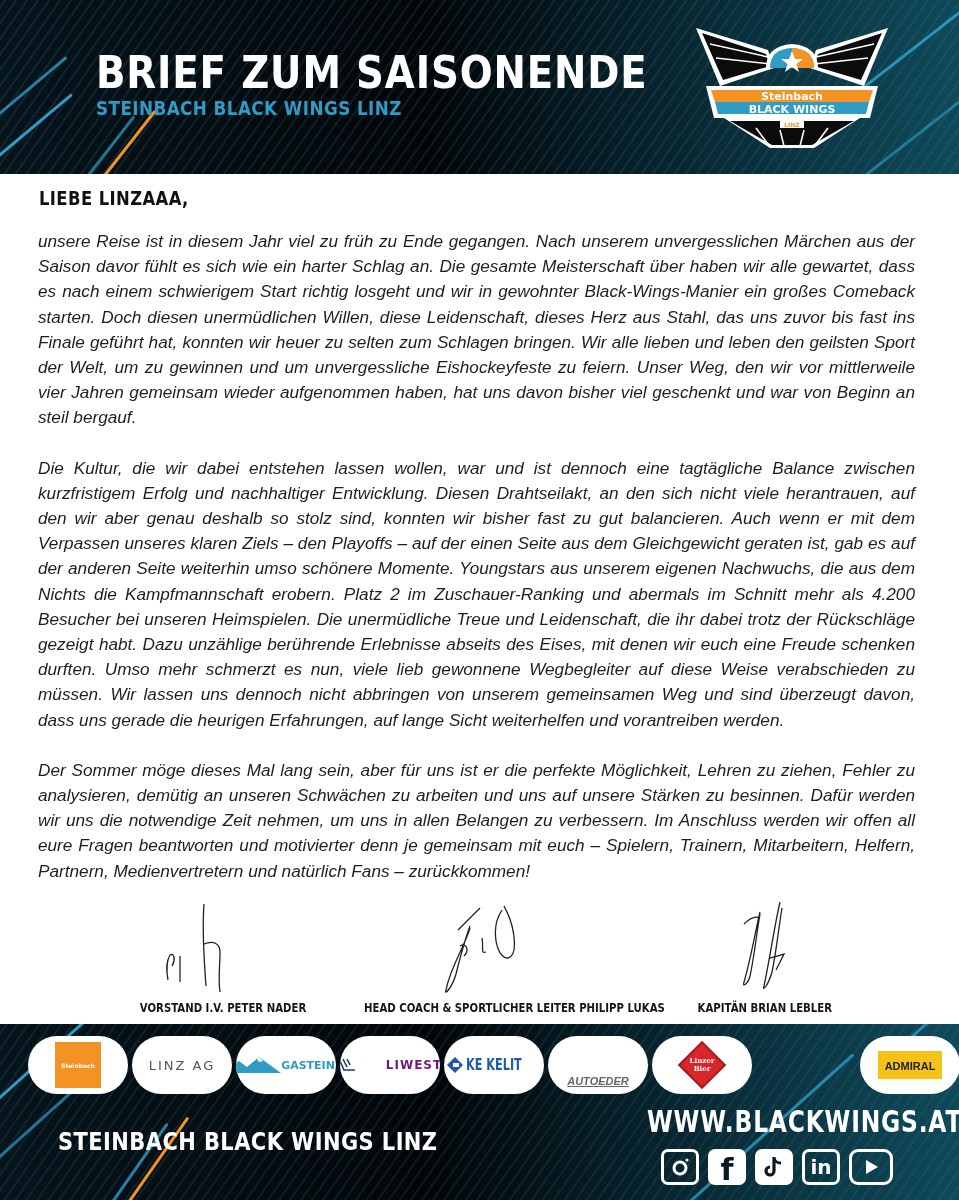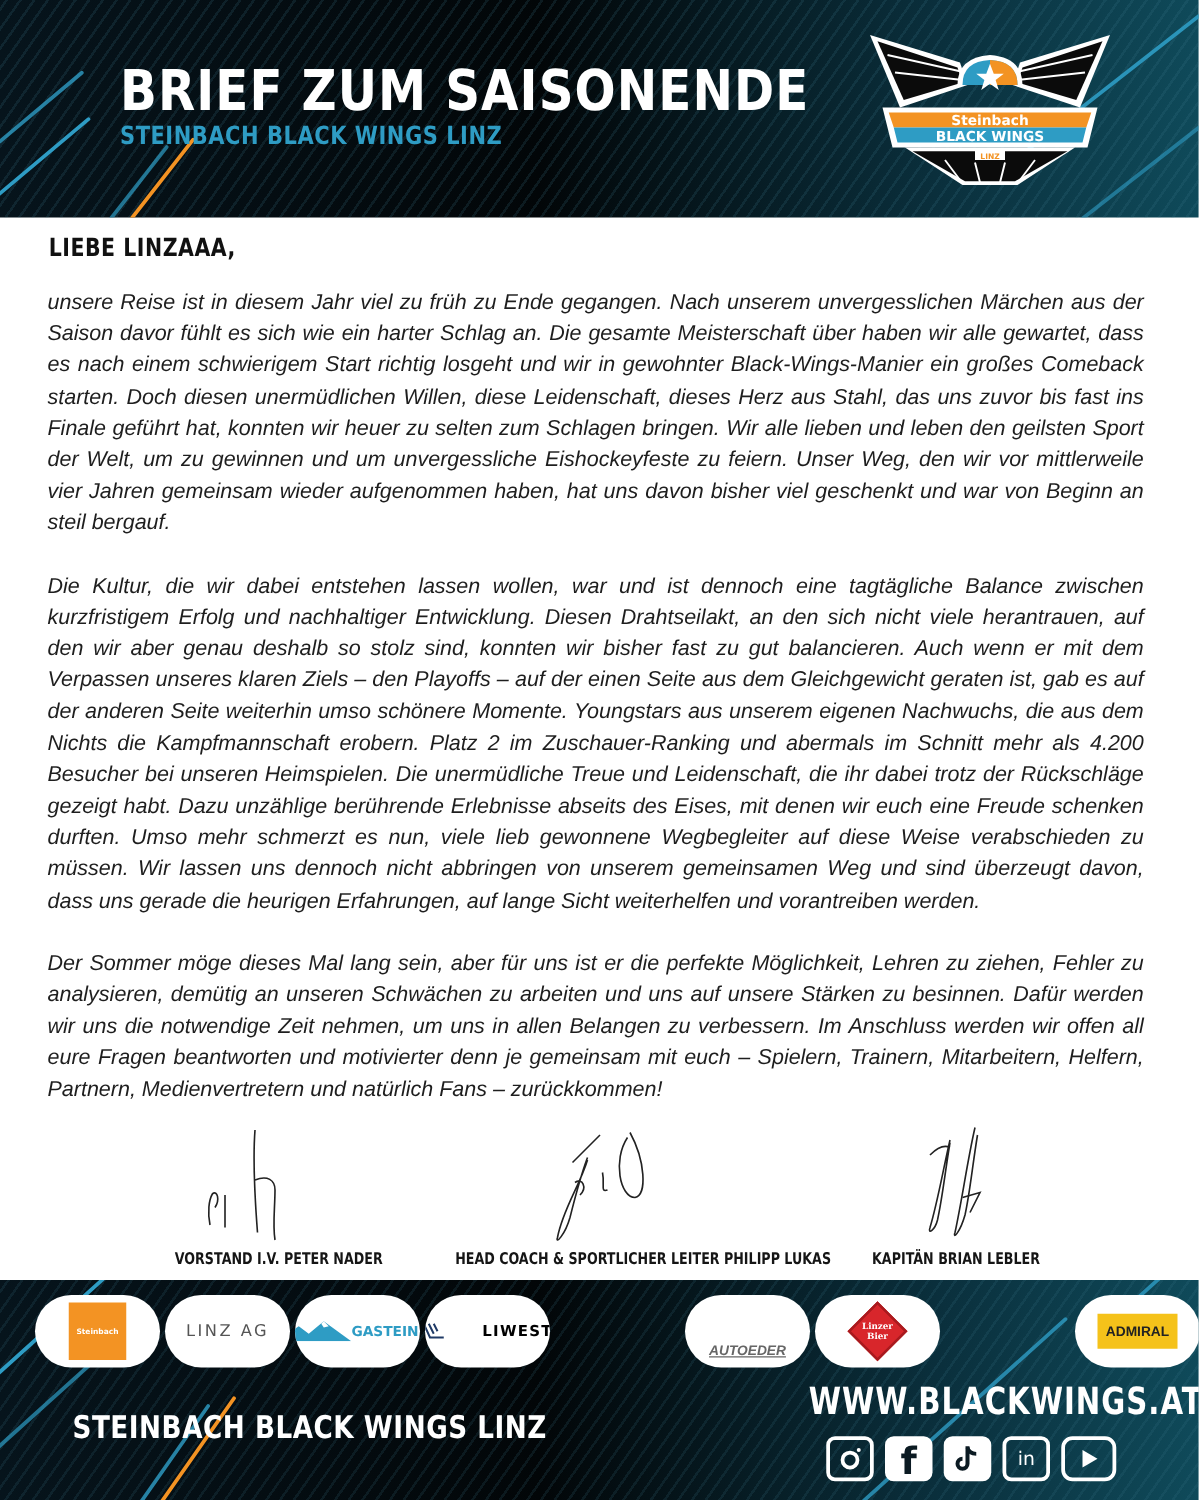--- a/index.html
+++ b/index.html
@@ -203,24 +203,33 @@
           </svg>
         <span style="font-family:'DejaVu Sans', sans-serif; font-weight:bold; font-size:11px; color:#2e9cc4;">GASTEINER</span>
       </div>
     </div>
 
     <div class="sponsor" style="left:312px;">
       <div style="display:flex; align-items:center; gap:3px;">
         <svg width="18" height="14" viewBox="0 0 18 14">
             <path d="M1,1 L6,12 L17,12 M5,1 L9,9 M9,1 L12,7" stroke="#1f3a66" stroke-width="1.6" fill="none"></path>
           </svg>
-        <span style="font-family:'DejaVu Sans', sans-serif; font-weight:bold; font-size:12px; color:#000000; letter-spacing:1px;margin-left:27px;">LIWEST</span>
-      </div>
-    </div>
-
+        <span style="font-family:'DejaVu Sans', sans-serif; font-weight:bold; font-size:12px; color:#701a75; letter-spacing:1px;margin-left:27px;">LIWEST</span>
+      </div>
+    </div>
+
+    <div class="sponsor" style="left:416px;">
+      <div style="display:flex; align-items:center; gap:3px;">
+        <svg width="16" height="16" viewBox="0 0 16 16">
+            <polygon points="8,0 16,8 8,16 0,8" fill="#1f5aa8"></polygon>
+            <rect x="6" y="6" width="6" height="4" fill="#fff"></rect>
+          </svg>
+        <span style="font-family:'DejaVu Sans', sans-serif; font-weight:bold; font-size:15px; color:#1f5aa8; transform:scaleX(0.75); display:inline-block; transform-origin:left center; white-space:nowrap;">KE KELIT</span>
+      </div>
+    </div>
 
     <div class="sponsor" style="left:520px;">
       <span style="font-family:'Liberation Sans', sans-serif; font-style:italic; font-weight:bold; font-size:11px; color:#666; text-decoration:underline;margin-top:31px;">AUTOEDER</span>
     </div>
 
     <div class="sponsor" style="left:624px;">
       <div style="width:34px; height:34px; background:#d8262b; transform:rotate(45deg); display:flex; align-items:center; justify-content:center; border:2px solid #a81a1e;">
         <span style="transform:rotate(-45deg); font-family:'DejaVu Serif', serif; font-size:7px; font-weight:bold; color:#fff; text-align:center; width:30px; line-height:8px;">Linzer Bier</span>
       </div>
     </div>
@@ -247,20 +256,20 @@
   <div class="social filled">
     <span style="font-family:'DejaVu Sans', sans-serif; font-weight:bold; font-size:30px; color:#0b1a22; line-height:36px; margin-top:6px;">f</span>
   </div>
   <div class="social filled">
     <svg width="22" height="24" viewBox="0 0 22 24">
         <path d="M11,2 L11,16 A4,4 0 1 1 7,12" fill="none" stroke="#0b1a22" stroke-width="3.2"></path>
         <path d="M11,3 C12,7 15,8 18,8" fill="none" stroke="#0b1a22" stroke-width="3"></path>
       </svg>
   </div>
   <div class="social outline">
-    <span style="font-family:'DejaVu Sans', sans-serif; font-weight:normal; font-size:15px; color:#fff; line-height:20px;">in</span>
+    <span style="font-family:'DejaVu Sans', sans-serif; font-weight:bold; font-size:20px; color:#fff; line-height:20px;">in</span>
   </div>
   <div class="social outline" style="width:44px; border-radius:9px;">
     <svg width="18" height="18" viewBox="0 0 18 18">
         <polygon points="4,2 16,9 4,16" fill="#fff"></polygon>
       </svg>
   </div>
 </div>
 
 </body></html>

